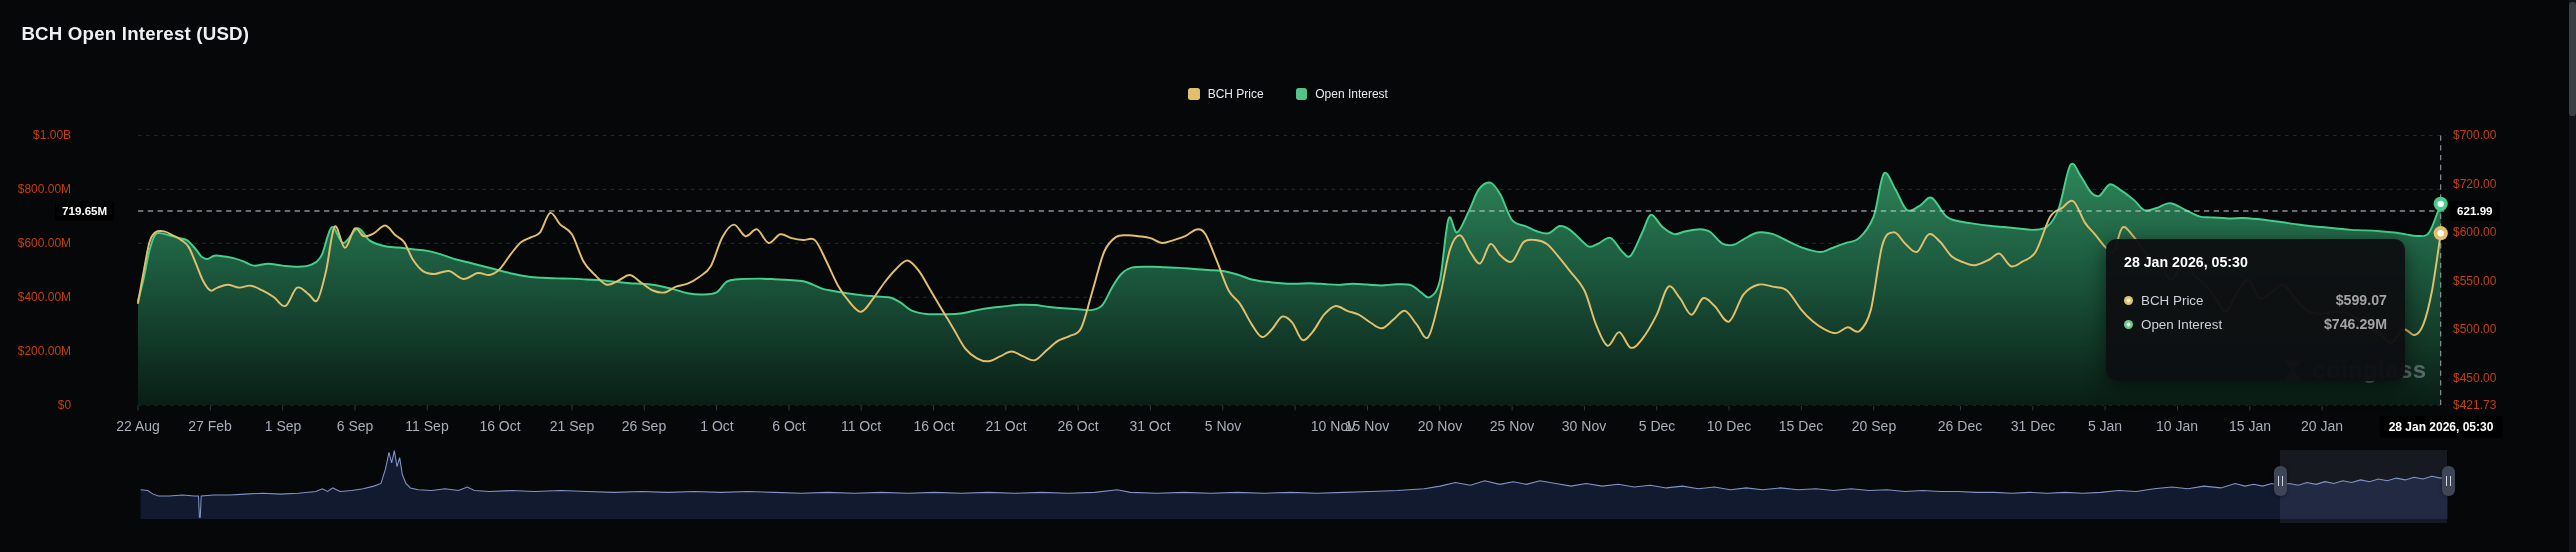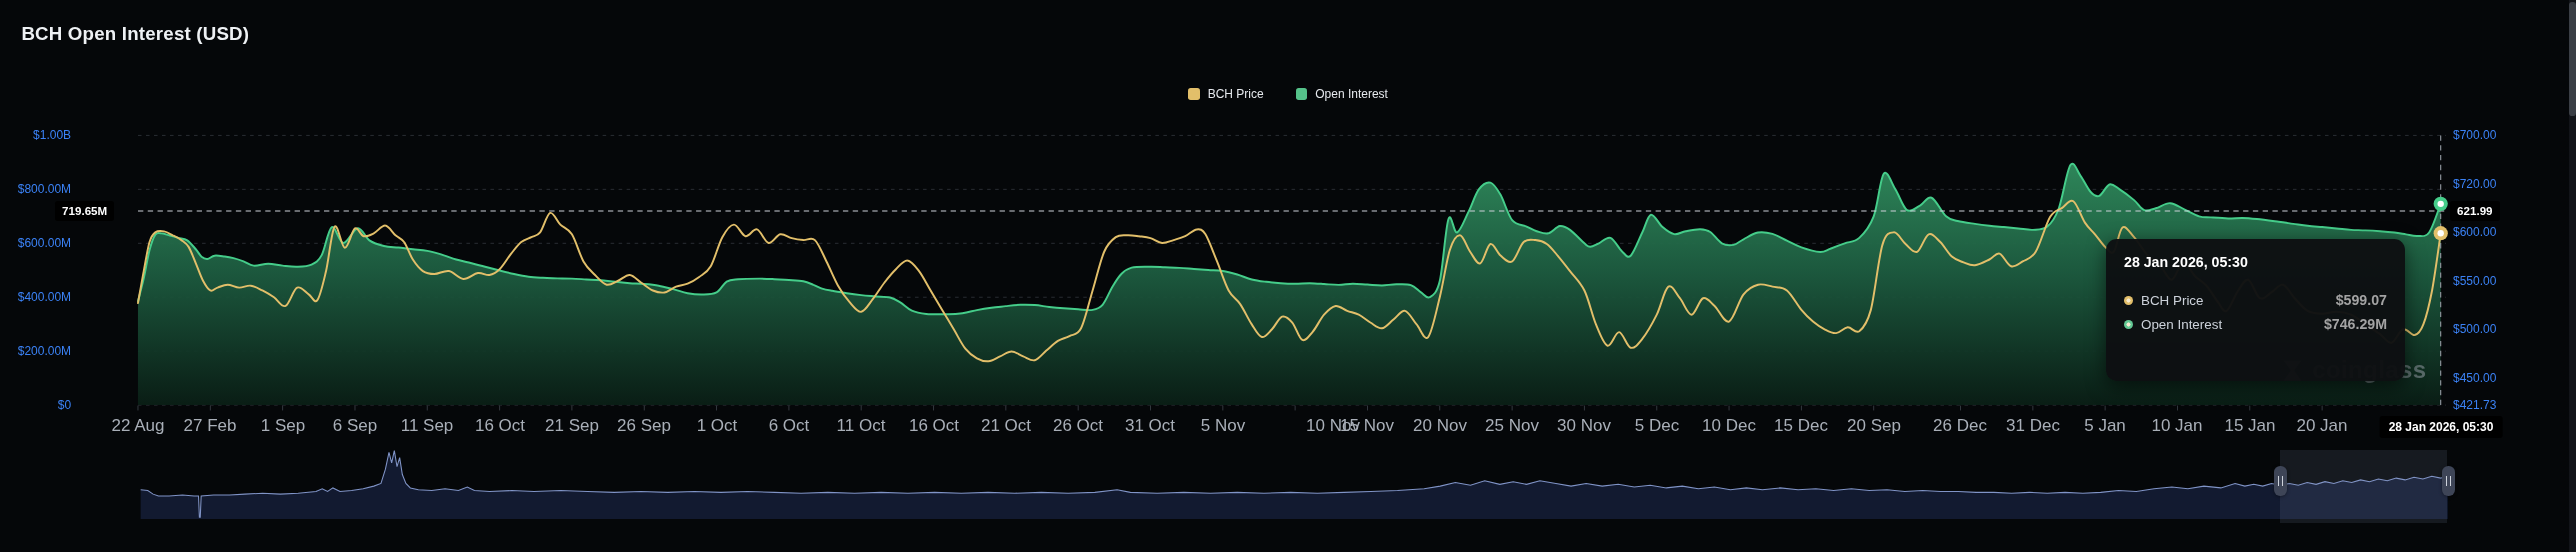--- a/index.html
+++ b/index.html
@@ -4,24 +4,24 @@
 <style>
   html,body{margin:0;padding:0;background:#050709;}
   body{font-family:"Liberation Sans","DejaVu Sans",sans-serif;}
   #app{position:relative;width:2576px;height:553px;background:#050709;overflow:hidden;}
   #page-title{position:absolute;left:21.4px;top:23px;font-size:18.7px;font-weight:700;color:#eef1f4;letter-spacing:0.2px;}
   #legend{position:absolute;left:0;top:87px;width:2576px;display:flex;justify-content:center;gap:32px;}
   .legend-item{display:flex;align-items:center;gap:8px;cursor:pointer;}
   .legend-swatch{width:11.6px;height:11.6px;border-radius:2.7px;}
   .legend-label{font-size:12px;color:#e6e9ee;}
   #chart-svg{position:absolute;left:0;top:0;}
-  .ylab{position:absolute;font-size:12px;color:#3b82f6;transform:translateY(-50%);white-space:nowrap;}
+  .ylab{position:absolute;font-size:12px;color:#c2410c;transform:translateY(-50%);white-space:nowrap;}
   .ylab-left{width:64px;text-align:right;left:7.1px;}
   .ylab-right{left:2453px;text-align:left;}
-  .xlab{position:absolute;top:426px;transform:translate(-50%,-50%);font-size:17px;color:#a9afb8;white-space:nowrap;}
+  .xlab{position:absolute;top:426px;transform:translate(-50%,-50%);font-size:14px;color:#a9afb8;white-space:nowrap;}
   .badge{position:absolute;background:#000;color:#fff;font-weight:700;font-size:11.6px;padding:2.7px 7.1px;border-radius:2.7px;white-space:nowrap;transform:translateY(-50%);line-height:1.25;}
   #badge-left{left:55px;top:211px;}
   #badge-right{left:2450px;top:211px;}
   #badge-xcursor{left:2441px;top:427px;transform:translate(-50%,-50%);font-size:12px;padding:3.6px 9px;z-index:6;}
   #tooltip{position:absolute;left:2106px;top:239px;width:299px;height:142px;box-sizing:border-box;background:rgba(13,15,18,0.97);border-radius:10.7px;padding:15px 18px 10.7px 18px;z-index:10;box-shadow:0 5.3px 19.6px rgba(0,0,0,.55);}
   #tooltip-title{font-size:14.2px;font-weight:700;color:#fff;margin-bottom:18px;}
   .tt-row{display:flex;align-items:center;gap:8px;height:24px;}
   .tt-dot{width:9px;height:9px;border-radius:50%;}
   .tt-label{font-size:13.4px;color:#ccd2da;}
   .tt-value{margin-left:auto;font-size:14.2px;font-weight:700;color:#a3a3a3;}

